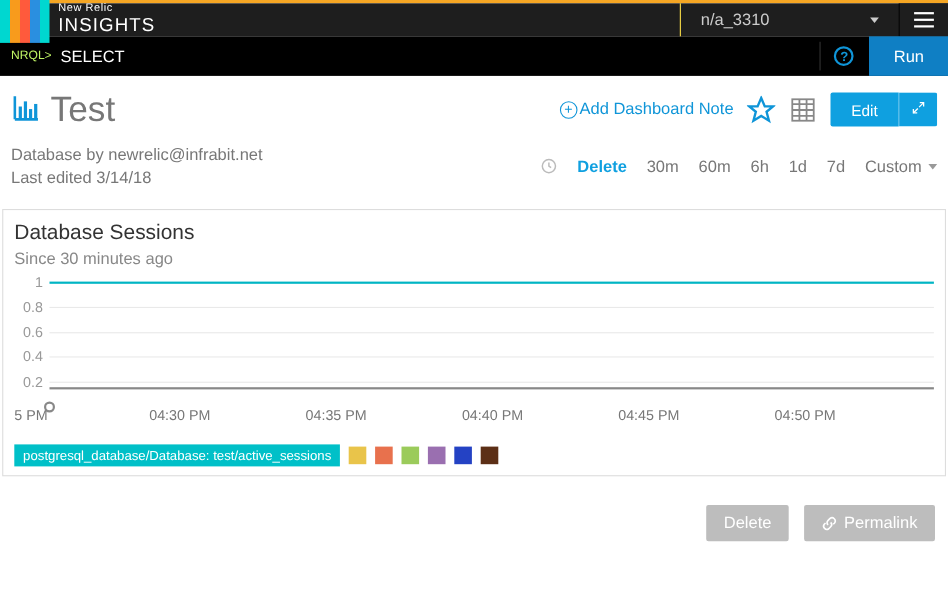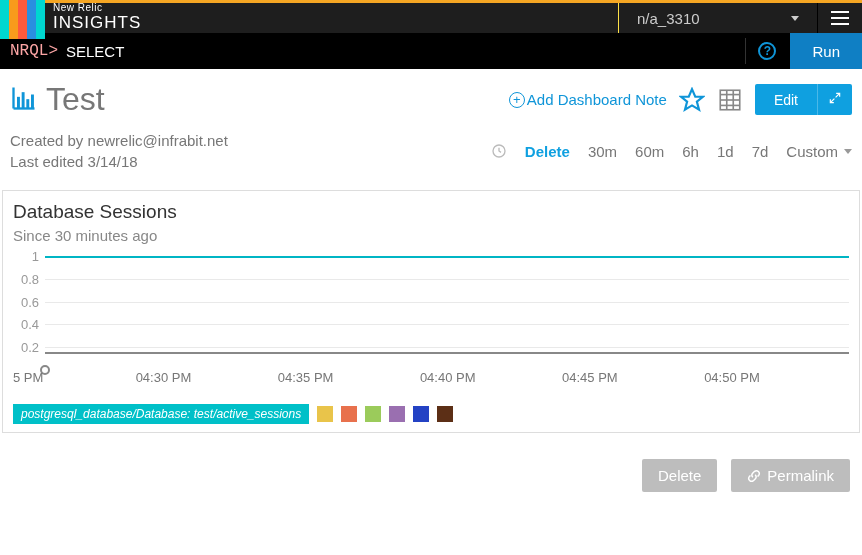--- a/index.html
+++ b/index.html
@@ -48,21 +48,21 @@
   width:18px;height:14px;
   display:flex;flex-direction:column;justify-content:space-between;
 }
 .hamburger-icon span{height:2px;background:#fff;}
 
 
 .nrql-bar {
   height:36px; background:#000; display:flex; align-items:center;
   padding:0; color:#fff;
 }
-.nrql-label { color:#fca5a5; font-family: Liberation Mono, monospace; font-size:16px; padding:0 8px 0 10px;}
+.nrql-label { color:#bef264; font-family: Liberation Sans, sans-serif; font-size:11px; padding:0 8px 0 10px;}
 .nrql-input {
   flex:1; background:transparent; border:none; color:#fff; font-size:15px; font-family: inherit;
   outline:none; padding:0;
 }
 .nrql-sep { width:1px; height:26px; background:#333; margin:0 12px;}
 .help-icon {
   width:18px;height:18px;border:2px solid #0f95d8;border-radius:50%;
   display:flex;align-items:center;justify-content:center;color:#0f95d8;font-size:12px;font-weight:bold;
   margin-right:14px;
 }
@@ -121,21 +121,21 @@
 .xaxis { position:absolute; left:0; right:0; bottom:0; height:16px; }
 .xtick { position:absolute; font-size:13px; color:#777; transform:translateX(-50%); white-space:nowrap; }
 .xtick.edge-left { transform:none; }
 .point {
   position:absolute; width:10px; height:10px; border:2px solid #888; background:#fff; border-radius:50%;
   transform:translate(-50%,-50%);
 }
 
 .legend { display:flex; align-items:center; gap:8px; margin-top:18px; flex-wrap:wrap; }
 .legend-main {
-  background:#00c0c8; color:#fff; font-size:12px; padding:3px 8px;font-style:italic;
+  background:#00c0c8; color:#fff; font-size:12px; padding:3px 8px;
 }
 .sw { width:16px; height:16px; display:inline-block; }
 
 
 .footer { display:flex; gap:14px; justify-content:flex-end; padding:26px 12px; }
 .btn-grey {
   background:#bdbdbd; color:#fff; border:none; padding:8px 16px; font-size:15px; border-radius:2px;
   display:flex; align-items:center; gap:6px;
 }
 .link-icon svg { display:block; }
@@ -219,21 +219,21 @@
           </svg>
         </button>
       </div>
     </div>
   </div>
 </div>
 
 <div class="meta-row">
   <div class="meta-left">
     <div>
-      <span>Created by</span>
+      <span>Database by</span>
       <span>newrelic@infrabit.net</span>
     </div>
     <div>
       <span>Last edited</span>
       <span>3/14/18</span>
     </div>
   </div>
   <div class="time-picker">
     <span class="clock-icon">
       <svg width="16" height="16" viewBox="0 0 24 24" fill="none" stroke="#bbb" stroke-width="2">

